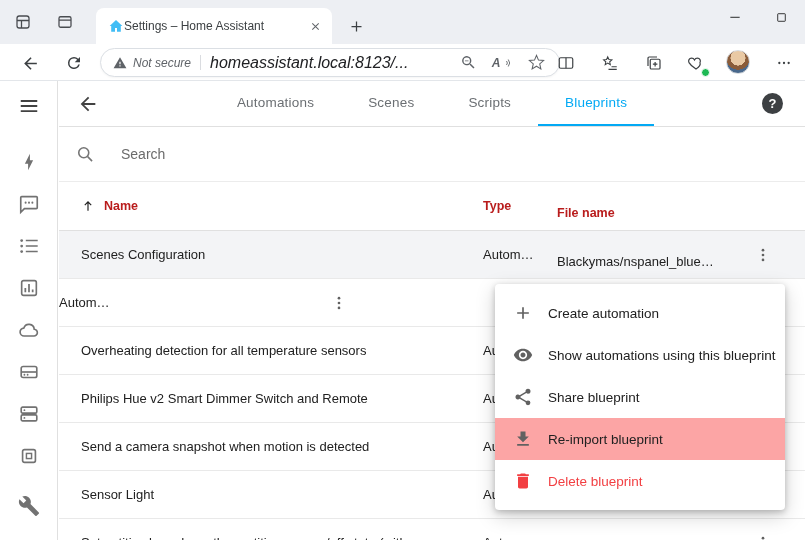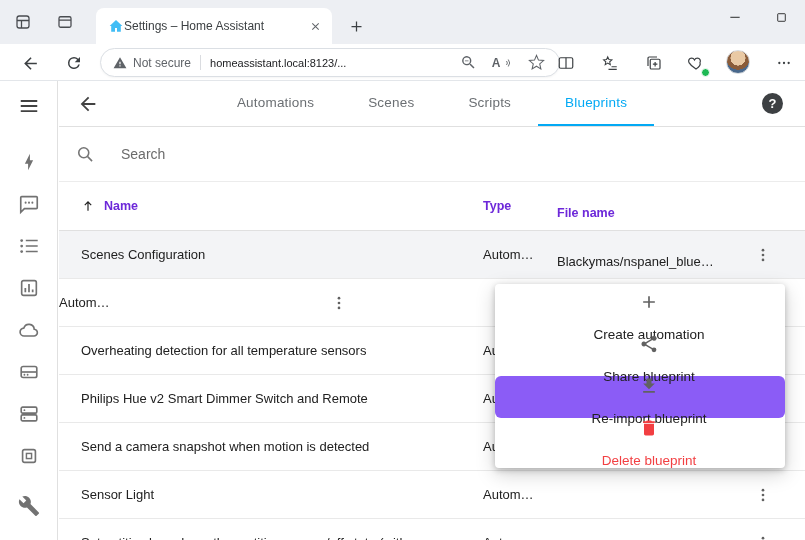--- a/index.html
+++ b/index.html
@@ -13,25 +13,25 @@
   .tab { position:absolute; left:96px; top:8px; width:236px; height:36px; background:#fff; border-radius:8px 8px 0 0; display:flex; align-items:center; gap:0; padding:0 8px 0 12px; cursor:pointer; }
   .tab-title { flex:1; font-size:12px; color:#3c4043; white-space:nowrap; overflow:hidden; }
   .tab-close { width:18px; height:18px; display:flex; align-items:center; justify-content:center; color:#5f6368; border-radius:4px; cursor:pointer; }
   .newtab { position:absolute; left:344px; top:14px; width:24px; height:24px; display:flex; align-items:center; justify-content:center; color:#3c4043; cursor:pointer; }
   .win-controls { position:absolute; top:0; right:-45px; display:flex; height:34px; }
   .win-btn { width:46px; height:34px; display:flex; align-items:center; justify-content:center; color:#1b1b1b; cursor:pointer; }
 
   
   .toolbar { position:absolute; top:44px; left:0; width:805px; height:37px; background:#fff; border-bottom:1px solid #e3e6ea; }
   .tool-icon { position:absolute; top:7px; width:24px; height:24px; display:flex; align-items:center; justify-content:center; color:#3c4043; cursor:pointer; }
-  .addressbar { position:absolute; left:100px; top:4px; width:460px; height:29px; background:#fff; border:1px solid #dbdfe4; border-radius:15px; display:flex; align-items:center; padding:0 12px; box-shadow:0 1px 2px rgba(0,0,0,.04); cursor:text; }
+  .addressbar { position:absolute; left:100px; top:4px; width:460px; height:29px; background:#fff; border:1px solid #dbdfe4; border-radius:15px; display:flex; align-items:center; padding:0 12px; box-shadow:0 1px 2px rgba(0,0,0,.04); cursor:text;font-style:italic; }
   .sec-icon { color:#5f6368; margin-right:6px; }
   .sec-label { font-size:12px; color:#5f6368; white-space:nowrap; }
   .pill-divider { width:1px; height:15px; background:#dadce0; margin:0 9px; }
-  .url-text { flex:1; font-size:11px; color:#202124; white-space:nowrap; overflow:hidden; }
+  .url-text { flex:1; font-size:16px; color:#202124; white-space:nowrap; overflow:hidden; }
   .pill-icon { width:22px; height:22px; display:flex; align-items:center; justify-content:center; color:#5f6368; margin-left:12px; cursor:pointer; }
   .read-aloud { font-size:12px; font-weight:bold; color:#5f6368; display:flex; align-items:center; }
   .avatar { position:absolute; left:726px; top:6px; width:24px; height:24px; border-radius:50%; cursor:pointer;
             background:radial-gradient(circle at 50% 32%, #e9c9a4 0 40%, #8a5c3a 41% 62%, #49688c 63%); border:1px solid #d7dadd; }
   .badge-green { position:absolute; right:-2px; bottom:-2px; width:9px; height:9px; border-radius:50%; background:#1db954; border:1.5px solid #fff; }
 
   
   .ha { position:absolute; top:81px; left:0; width:805px; height:459px; background:#fff; }
   .ha-sidebar { position:absolute; left:0; top:0; width:58px; height:100%; border-right:1px solid #e0e0e0; background:#fff; }
   .sb-icon { position:absolute; left:18px; width:22px; height:22px; color:#727272; cursor:pointer; }
@@ -48,32 +48,32 @@
   .search-icon { width:20px; height:20px; color:#757575; }
   .search-input { flex:1; border:none; outline:none; font-size:14px; color:#212121; background:transparent; }
   .search-input::placeholder { color:#6b6b6b; }
 
   .cell { white-space:nowrap; overflow:hidden; text-overflow:ellipsis; }
   .cell-name { flex:1; min-width:0; padding-left:22px; display:flex; align-items:center; gap:9px; }
   .cell-type { width:74px; flex-shrink:0; }
   .cell-file { width:164px; flex-shrink:0;margin-top:14px; }
   .cell-menu { width:84px; flex-shrink:0; display:flex; justify-content:center; overflow:visible; }
 
-  .thead { height:49px; display:flex; align-items:center; border-bottom:1px solid #e0e0e0; font-size:12.5px; font-weight:bold; color:#6d28d9; }
+  .thead { height:49px; display:flex; align-items:center; border-bottom:1px solid #e0e0e0; font-size:12.5px; font-weight:bold; color:#b91c1c; }
   .sort-arrow { width:14px; height:14px; color:#212121; flex-shrink:0; }
   .trow { height:48px; display:flex; align-items:center; border-bottom:1px solid #e9e9e9; font-size:13px; color:#212121; cursor:pointer; }
   .trow.selected { background:#f3f4f6; }
   .row-name-txt { white-space:nowrap; overflow:hidden; text-overflow:ellipsis; }
   .dots-btn { width:30px; height:30px; display:flex; align-items:center; justify-content:center; color:#616161; cursor:pointer; border-radius:50%; }
 
   
   .context-menu { position:absolute; left:495px; top:284px; width:290px; background:#fff; border-radius:4px; padding:8px 0;
                   box-shadow:0 2px 6px rgba(0,0,0,.22), 0 6px 20px rgba(0,0,0,.18); z-index:20; }
-  .menu-item { height:42px; display:flex; align-items:center; gap:15px; padding-left:18px; font-size:13.5px; color:#212121; cursor:pointer;flex-direction:column; }
-  .menu-item.hover { background:#8b5cf6;border-radius:6px; }
+  .menu-item { height:42px; display:flex; align-items:center; gap:15px; padding-left:18px; font-size:13.5px; color:#212121; cursor:pointer; }
+  .menu-item.hover { background:#fca5a5; }
   .menu-item.danger { color:var(--danger); }
   .mi-icon { width:20px; height:20px; color:#616161; flex-shrink:0; }
   .menu-item.danger .mi-icon { color:var(--danger); }
 
   :root { --accent:#03a9f4; --danger:#f23f42; }
 </style>
 </head>
 <body>
 
 <div class="screen">
@@ -440,20 +440,28 @@
       <span class="mi-icon">
         <svg width="20" height="20" viewBox="0 0 24 24">
             <path d="M12 5v14M5 12h14" stroke="currentColor" stroke-width="2"></path>
           </svg>
       </span>
       <span>Create automation</span>
     </div>
     <div class="menu-item">
       <span class="mi-icon">
         <svg width="20" height="20" viewBox="0 0 24 24">
+            <path d="M12 4.5C7 4.5 2.73 7.61 1 12c1.73 4.39 6 7.5 11 7.5s9.27-3.11 11-7.5c-1.73-4.39-6-7.5-11-7.5zM12 17c-2.76 0-5-2.24-5-5s2.24-5 5-5 5 2.24 5 5-2.24 5-5 5zm0-8c-1.66 0-3 1.34-3 3s1.34 3 3 3 3-1.34 3-3-1.34-3-3-3z" fill="currentColor"></path>
+          </svg>
+      </span>
+      <span>Show automations using this blueprint</span>
+    </div>
+    <div class="menu-item">
+      <span class="mi-icon">
+        <svg width="20" height="20" viewBox="0 0 24 24">
             <path d="M18 16.1c-.8 0-1.4.3-2 .8l-7.1-4.2c0-.2.1-.5.1-.7s0-.5-.1-.7L16 7.2c.5.5 1.2.8 2 .8a3 3 0 1 0-3-3c0 .2 0 .5.1.7L8 9.8A3 3 0 1 0 6 15c.8 0 1.5-.3 2-.8l7.2 4.2c0 .2-.1.4-.1.6a2.9 2.9 0 1 0 2.9-2.9z" fill="currentColor"></path>
           </svg>
       </span>
       <span>Share blueprint</span>
     </div>
     <div class="menu-item hover">
       <span class="mi-icon">
         <svg width="20" height="20" viewBox="0 0 24 24">
             <path d="M19 9h-4V3H9v6H5l7 7 7-7zM5 18v2h14v-2H5z" fill="currentColor"></path>
           </svg>

